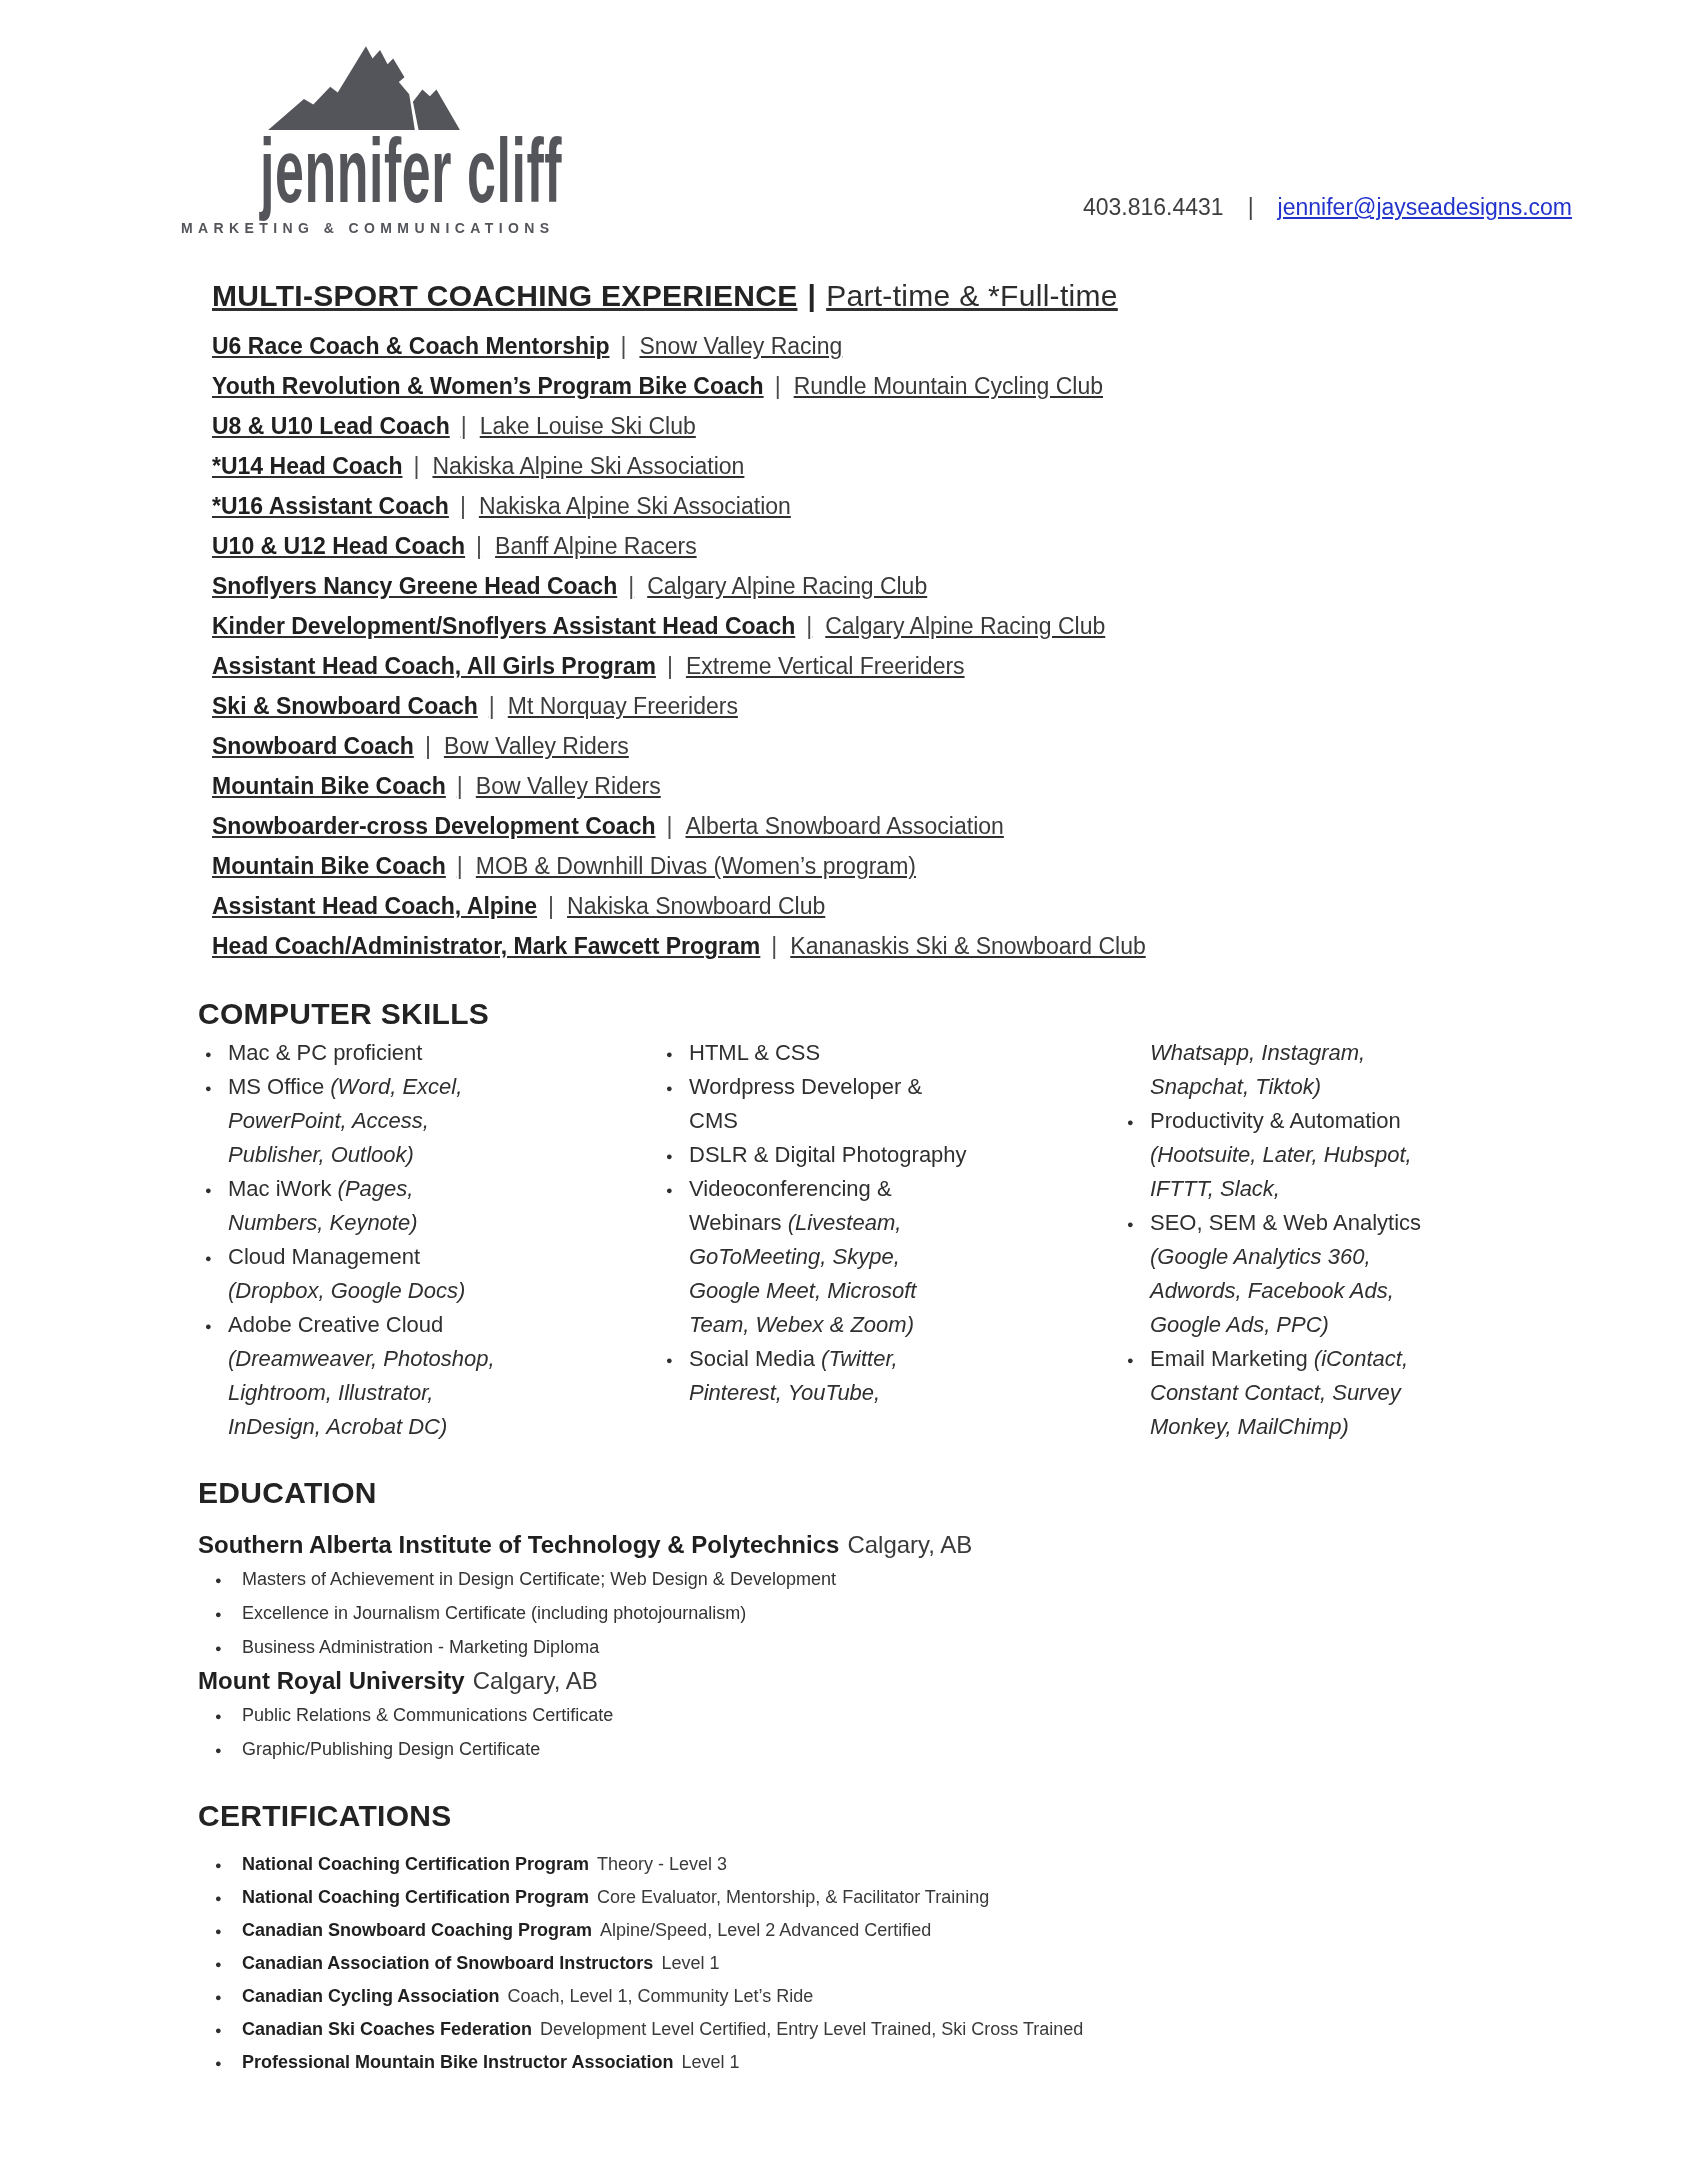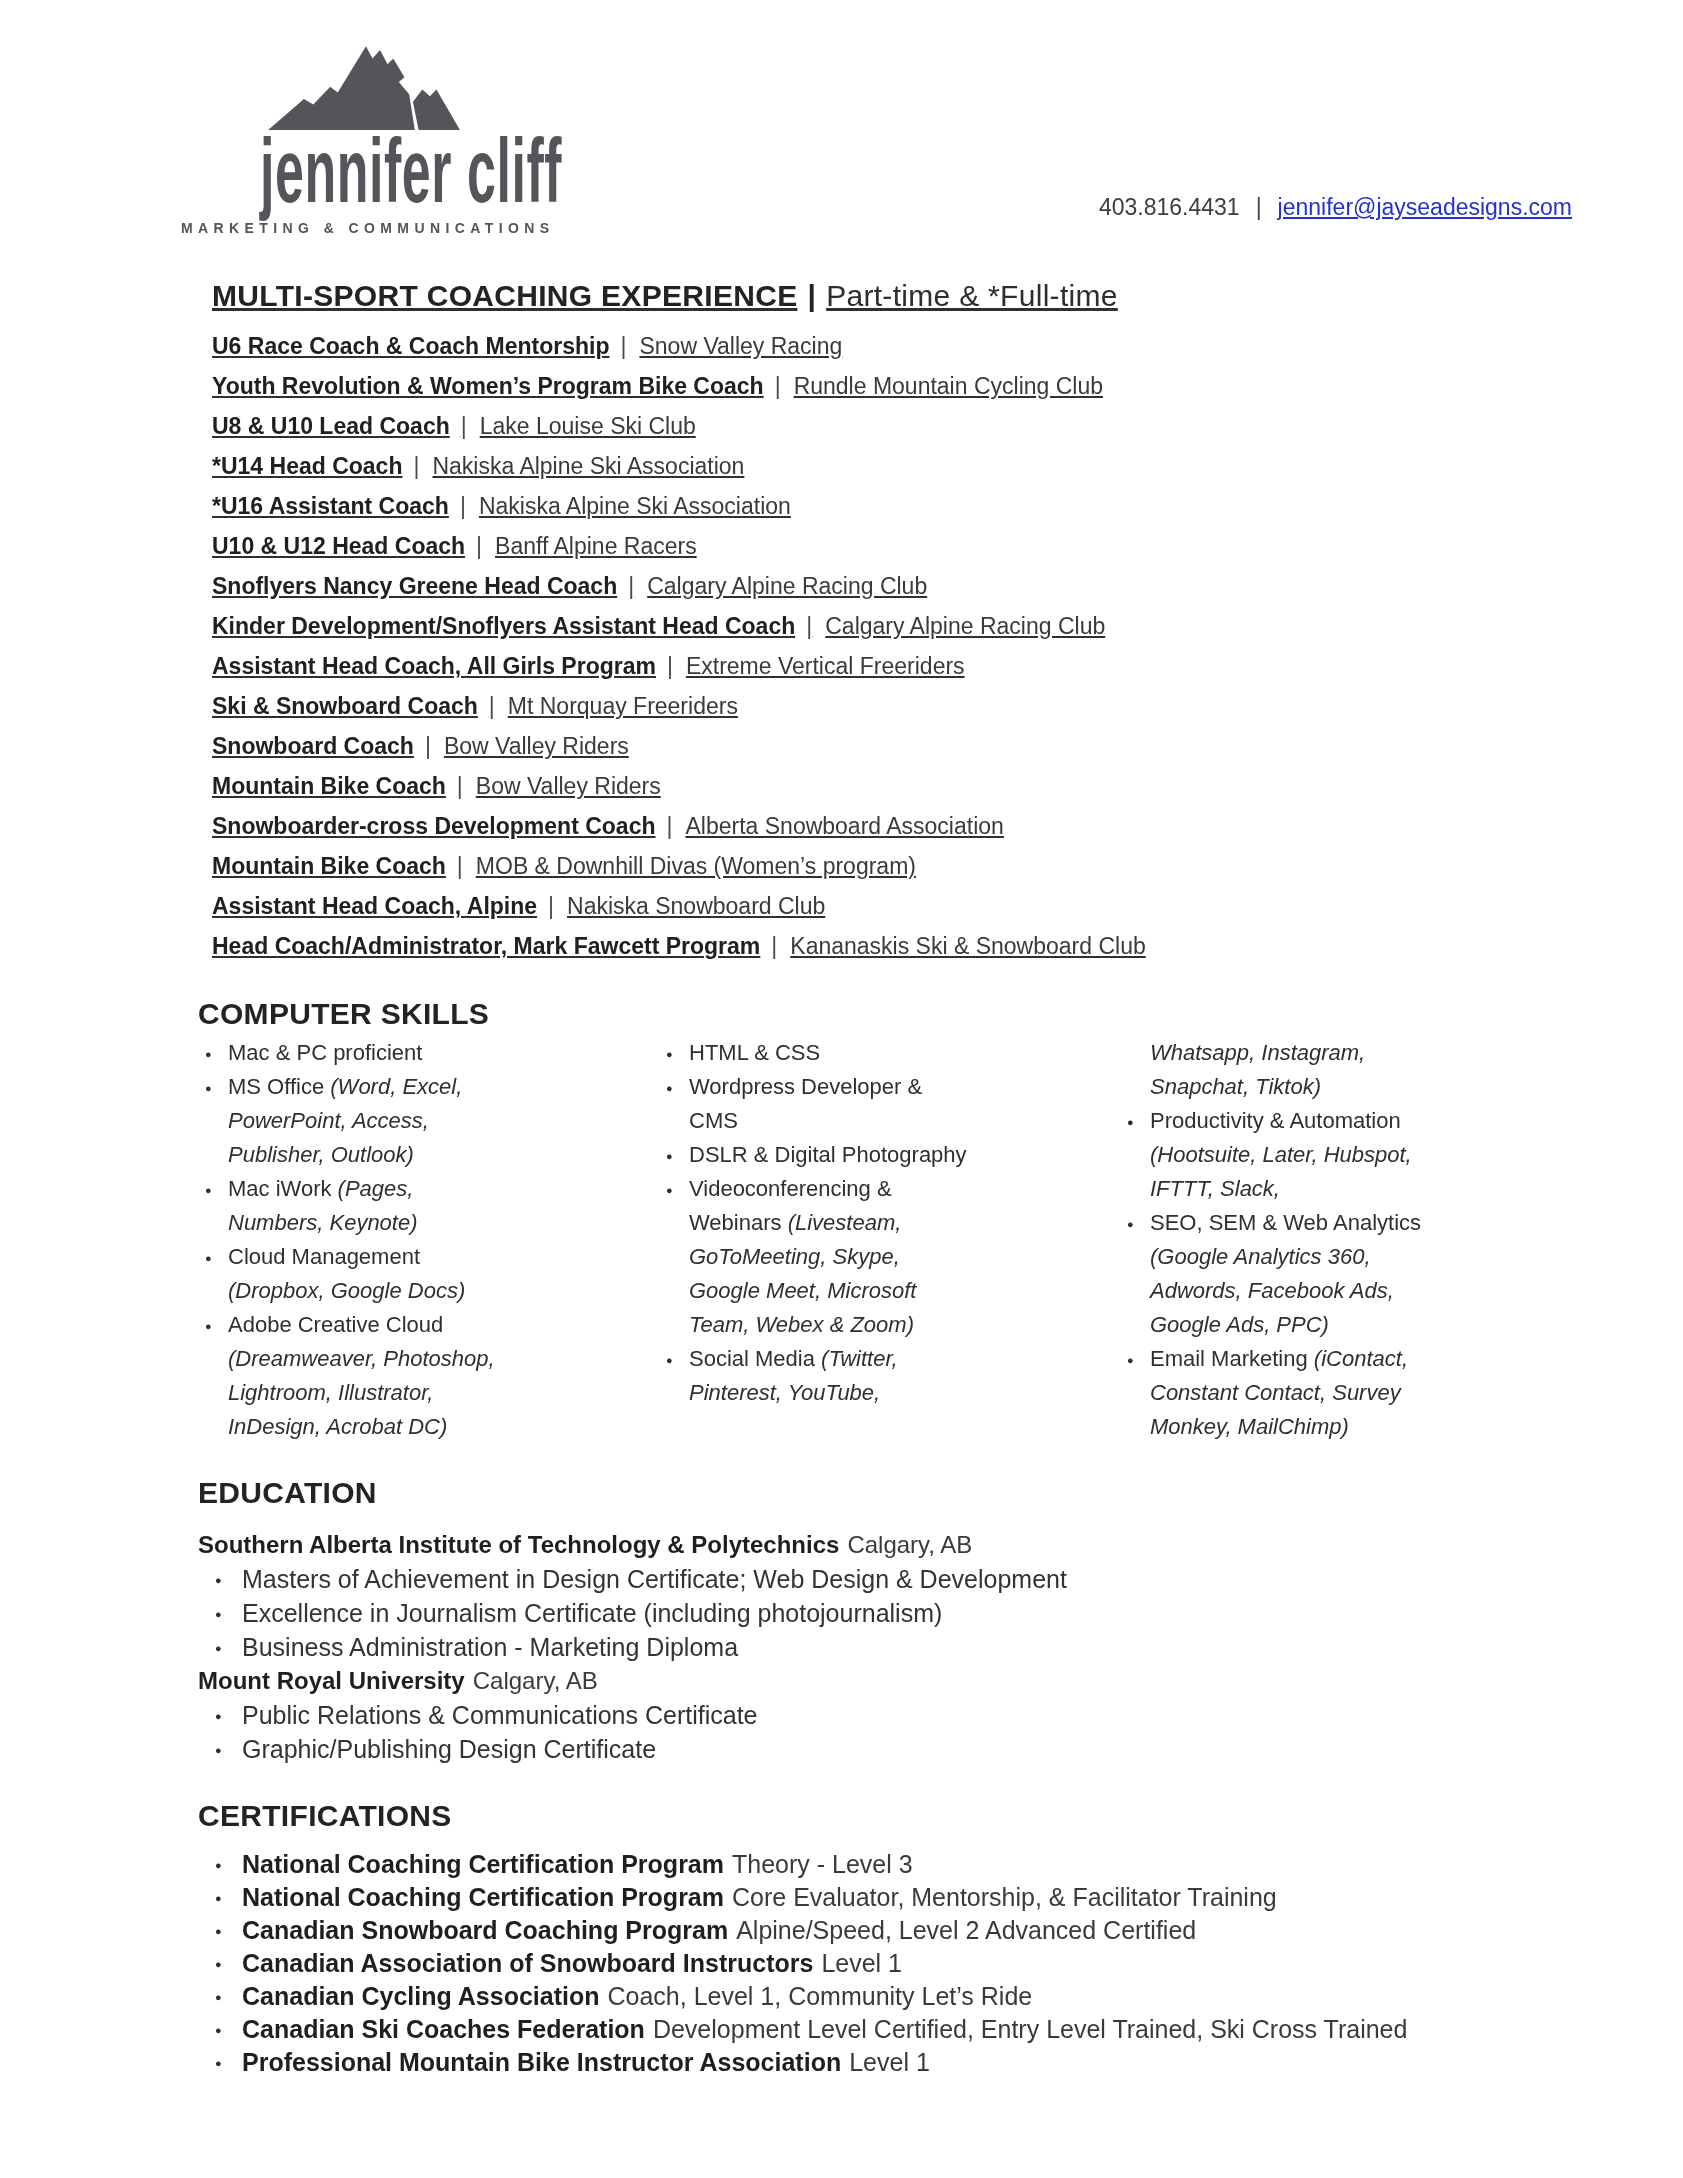--- a/index.html
+++ b/index.html
@@ -9,21 +9,21 @@
     overflow:hidden;
   }
   
   .logo{position:absolute;left:181px;top:36px;width:368px;text-align:center;color:#54555A;}
   .logo svg{display:block;margin:0 auto;}
   .logo-name{font-weight:bold;font-size:91px;line-height:81px;letter-spacing:1px;
     transform:scaleX(.57);transform-origin:50% 50%;white-space:nowrap;}
   .logo-tagline{margin-top:9px;font-size:14px;font-weight:bold;letter-spacing:5.4px;white-space:nowrap;}
   
   .contact{position:absolute;top:194px;right:111px;font-size:23px;color:#3d3d3d;
-    display:flex;gap:16px;align-items:baseline;}
+    display:flex;gap:24px;align-items:baseline;}
   .contact .c-sep{color:#444;}
   .contact a{text-decoration:underline;cursor:pointer;}
   
   .sec-heading{font-size:30px;font-weight:bold;color:#232323;letter-spacing:0.3px;line-height:36px;white-space:nowrap;}
   .sec-heading .h-sep{margin:0 10px;}
   .sec-heading .h-reg{font-weight:normal;color:#2d2d2d;}
   
   #experience{position:absolute;left:212px;top:278px;width:1406px;text-decoration:underline;}
   .exp-rows{margin-top:6px;}
   .exp-row{height:40px;display:flex;align-items:flex-end;font-size:23px;white-space:nowrap;}
@@ -35,21 +35,21 @@
   .sk-cols{margin-top:4px;display:flex;}
   .sk-col{width:461px;flex:none;}
   .sk-line{position:relative;padding-left:30px;font-size:22px;line-height:34px;color:#2f2f2f;white-space:nowrap;}
   .sk-line.bl::before{content:"\25CF";position:absolute;left:7px;top:1px;font-size:11px;color:#2f2f2f;}
   .it{font-style:italic;}
   
   #education{position:absolute;left:198px;top:1475px;width:1416px;}
   .edu-body{margin-top:17px;}
   .edu-school{font-size:24px;line-height:34px;color:#3a3a3a;white-space:nowrap;}
   .edu-school .nm{font-weight:bold;color:#1f1f1f;margin-right:8px;}
-  .b-line{position:relative;padding-left:44px;font-size:25px;line-height:34px;color:#333;white-space:nowrap;}
+  .b-line{position:relative;padding-left:44px;font-size:18px;line-height:34px;color:#333;white-space:nowrap;}
   .b-line::before{content:"\25CF";position:absolute;left:17px;top:1px;font-size:11px;color:#2f2f2f;}
   
   #certs{position:absolute;left:198px;top:1798px;width:1445px;}
   .cert-body{margin-top:14px;}
   .cert-body .b-line{line-height:33px;}
   .cert-body .org{font-weight:bold;color:#1f1f1f;margin-right:8px;}
   .cert-body .detail{color:#3a3a3a;}
 </style>
 </head>
 <body>

